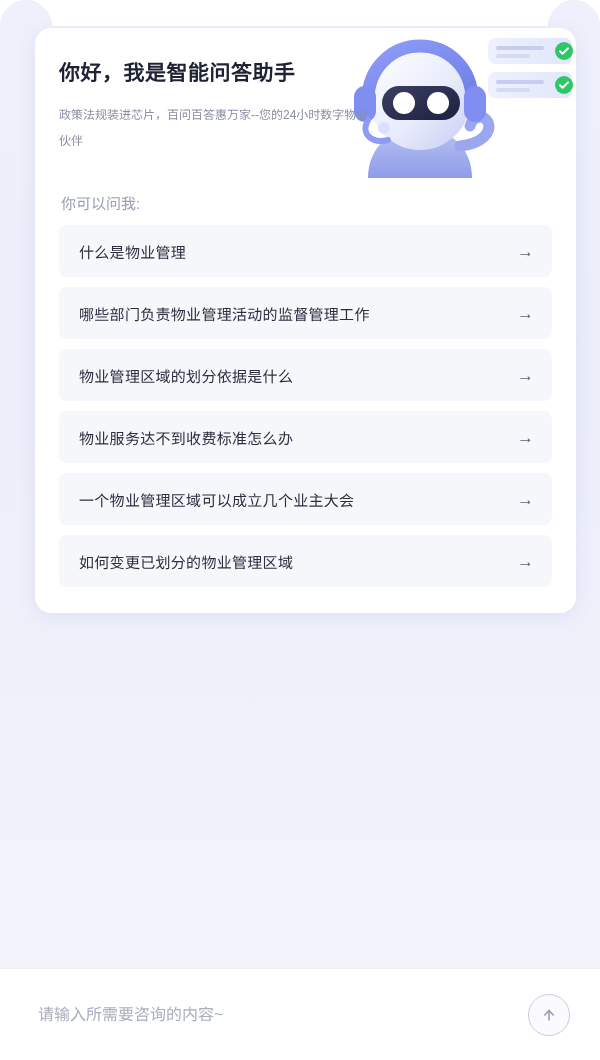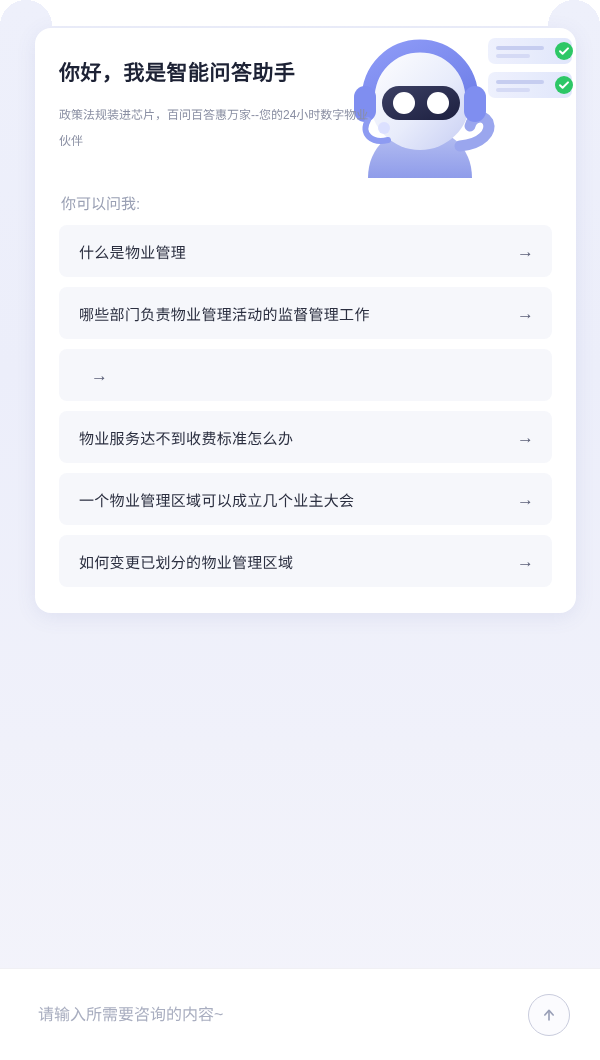--- a/index.html
+++ b/index.html
@@ -255,20 +255,21 @@
           <span class="q-text">什么是物业管理</span>
           <span class="q-arrow">→</span>
         </div>
 
         <div class="q-item">
           <span class="q-text">哪些部门负责物业管理活动的监督管理工作</span>
           <span class="q-arrow">→</span>
         </div>
 
         <div class="q-item">
+          <span class="q-text">物业管理区域的划分依据是什么</span>
           <span class="q-arrow">→</span>
         </div>
 
         <div class="q-item">
           <span class="q-text">物业服务达不到收费标准怎么办</span>
           <span class="q-arrow">→</span>
         </div>
 
         <div class="q-item">
           <span class="q-text">一个物业管理区域可以成立几个业主大会</span>

